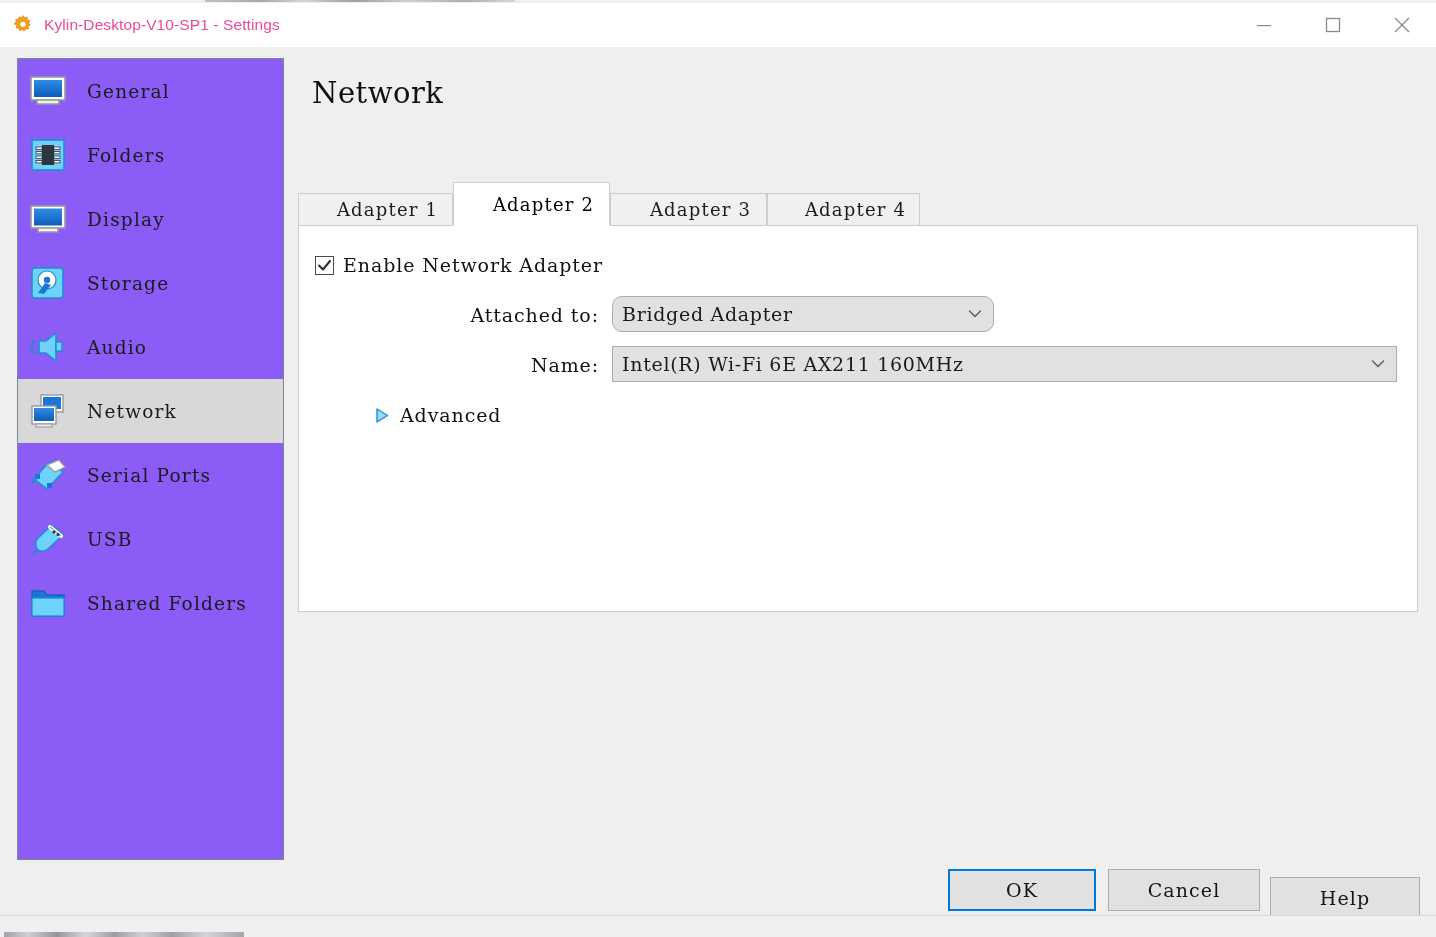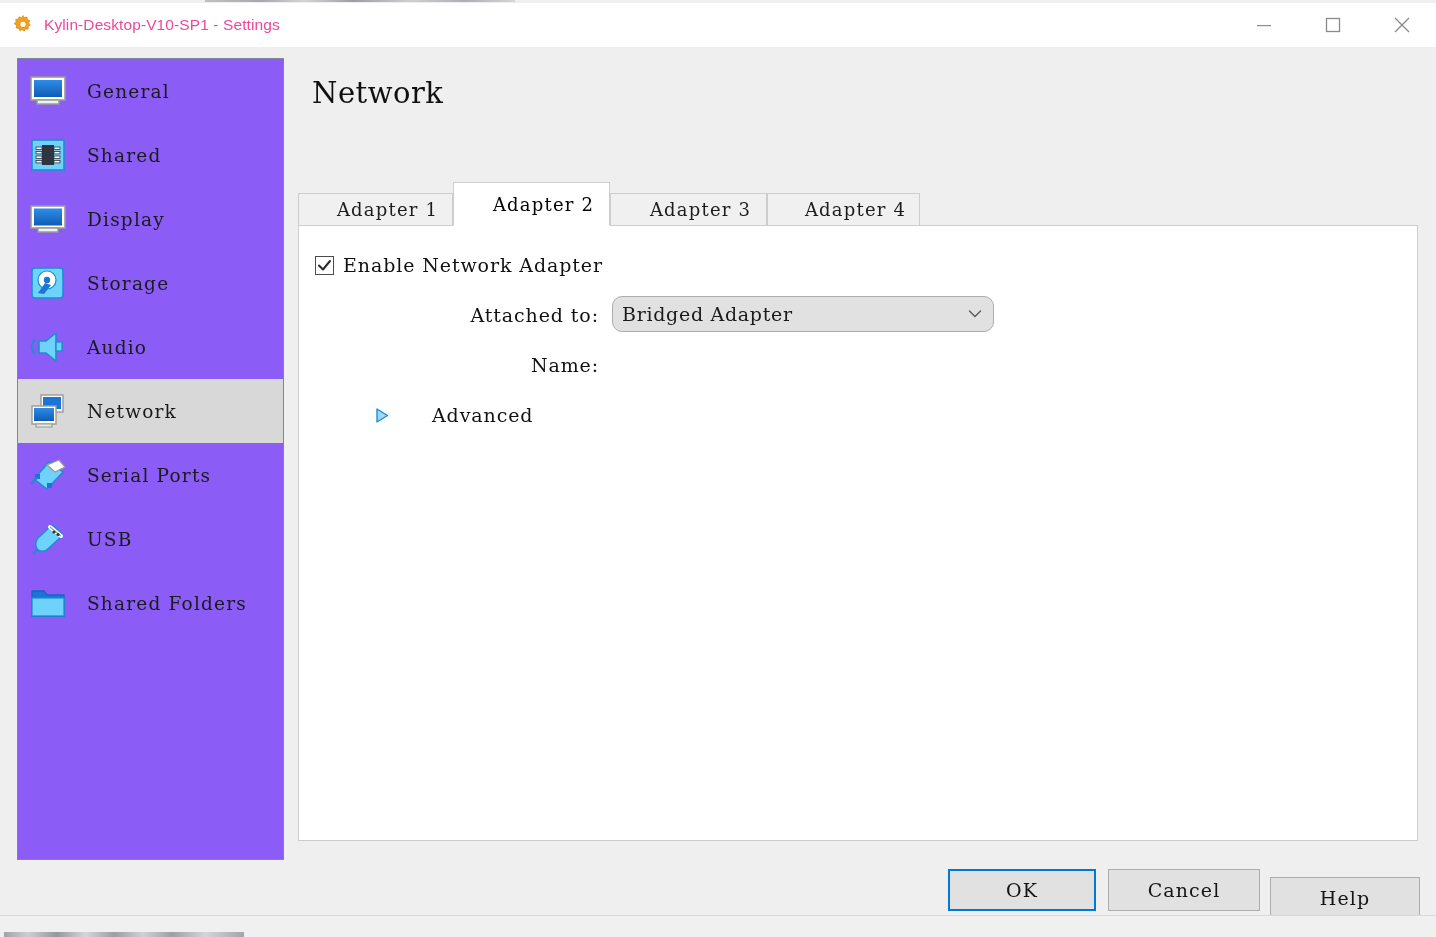--- a/index.html
+++ b/index.html
@@ -141,21 +141,21 @@
     height: 44px;
     background: #ffffff;
     border: 1px solid #cdcdcd;
     border-bottom: 1px solid #ffffff;
     z-index: 5;
     color: #000;
   }
 
   .tabpanel {
     position: absolute; left: 0; top: 167px;
-    width: 1120px; height: 616px;
+    width: 1120px; height: 387px;
     background: #ffffff;
     border: 1px solid #cdcdcd;
   }
 
   .chk-row {
     position: absolute; left: 16px; top: 28px;
     display: flex; align-items: center;
   }
   .chkbox {
     width: 19px; height: 19px;
@@ -199,21 +199,21 @@
     overflow: hidden;
   }
   .combo-arrow {
     position: absolute; right: 11px; top: 50%;
     transform: translateY(-50%);
     width: 14px; height: 9px;
   }
 
   .advanced {
     position: absolute; left: 75px; top: 178px;
-    display: flex; align-items: center; gap: 32px;
+    display: flex; align-items: center;
   }
   .adv-tri { width: 16px; height: 17px; margin-right: 10px; flex: none; }
   .adv-label {
     font-family: "DejaVu Serif", "Liberation Serif", serif;
     font-size: 19px;
     color: #111;
     letter-spacing: .9px;
   }
 
   
@@ -307,21 +307,21 @@
               <rect x="11" y="19.5" width="6" height="2.4"></rect>
               <rect x="11" y="24" width="6" height="2.4"></rect>
               <rect x="11" y="28.5" width="6" height="2.4"></rect>
               <rect x="29" y="15" width="6" height="2.4"></rect>
               <rect x="29" y="19.5" width="6" height="2.4"></rect>
               <rect x="29" y="24" width="6" height="2.4"></rect>
               <rect x="29" y="28.5" width="6" height="2.4"></rect>
             </g>
           </svg>
         </div>
-        <div class="side-label">Shared</div>
+        <div class="side-label">Folders</div>
       </div>
 
       <div class="side-item">
         <div class="side-ico">
           <svg width="46" height="46" viewBox="0 0 46 46">
             <rect x="6" y="10" width="34" height="22" fill="#ffffff" stroke="#9a9a9a" stroke-width="1.6"></rect>
             <rect x="9" y="12.5" width="28" height="17" fill="url(#g2)"></rect>
             <defs>
                 <linearGradient id="g2" x1="0" y1="0" x2="0" y2="1">
               <stop offset="0" stop-color="#2f8ce8"></stop>
@@ -447,20 +447,26 @@
 
         <div class="field-label" style="left:60px; top:78px; width:240px;">Attached to:</div>
         <div class="combo" style="left:313px; top:70px; width:382px; height:36px;border-radius:10px;">
           <span class="combo-value">Bridged Adapter</span>
           <svg class="combo-arrow" viewBox="0 0 14 9">
             <path d="M1.5 1.5 L7 7 L12.5 1.5" stroke="#5a5a5a" stroke-width="1.4" fill="none" stroke-linecap="round"></path>
           </svg>
         </div>
 
         <div class="field-label" style="left:60px; top:128px; width:240px;">Name:</div>
+        <div class="combo" style="left:313px; top:120px; width:785px; height:36px;">
+          <span class="combo-value">Intel(R) Wi-Fi 6E AX211 160MHz</span>
+          <svg class="combo-arrow" viewBox="0 0 14 9">
+            <path d="M1.5 1.5 L7 7 L12.5 1.5" stroke="#5a5a5a" stroke-width="1.4" fill="none" stroke-linecap="round"></path>
+          </svg>
+        </div>
 
         <div class="advanced">
           <svg class="adv-tri" viewBox="0 0 16 17">
             <path d="M3 2 L13.5 8.5 L3 15 Z" fill="#9fd8fb" stroke="#1b8fd0" stroke-width="1.4" stroke-linejoin="round"></path>
           </svg>
           <span class="adv-label">Advanced</span>
         </div>
       </div>
     </div>
 

